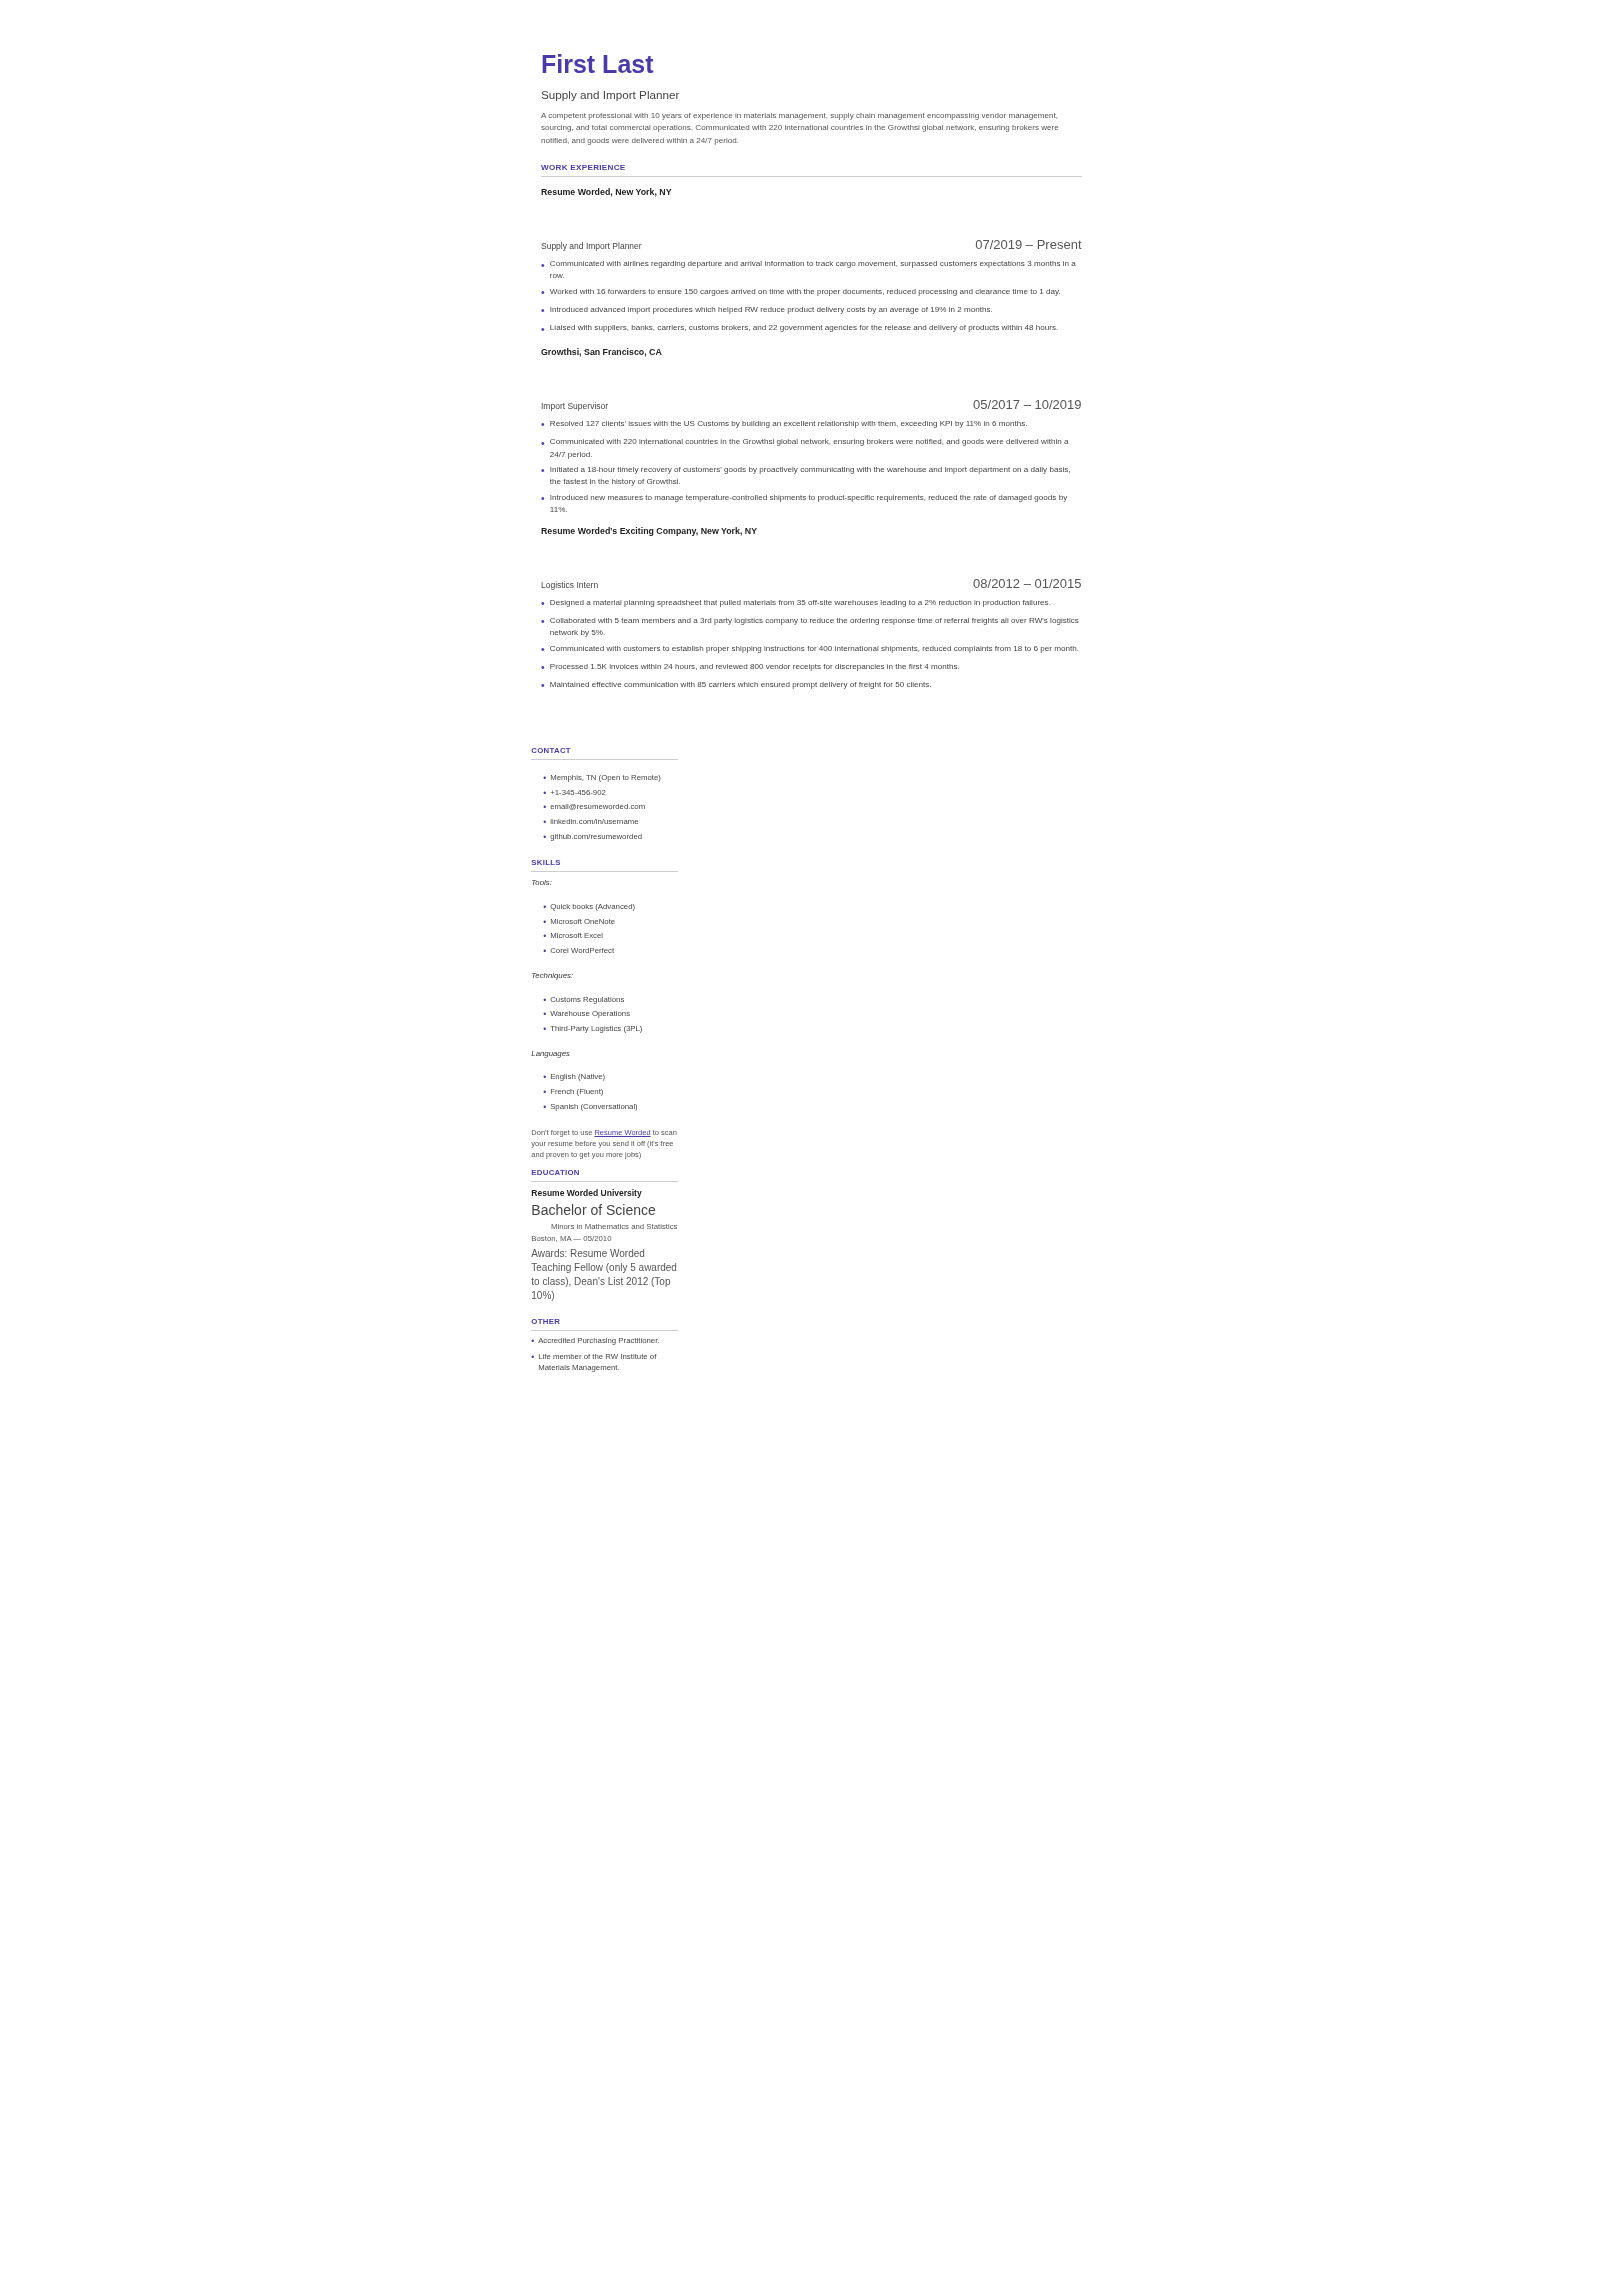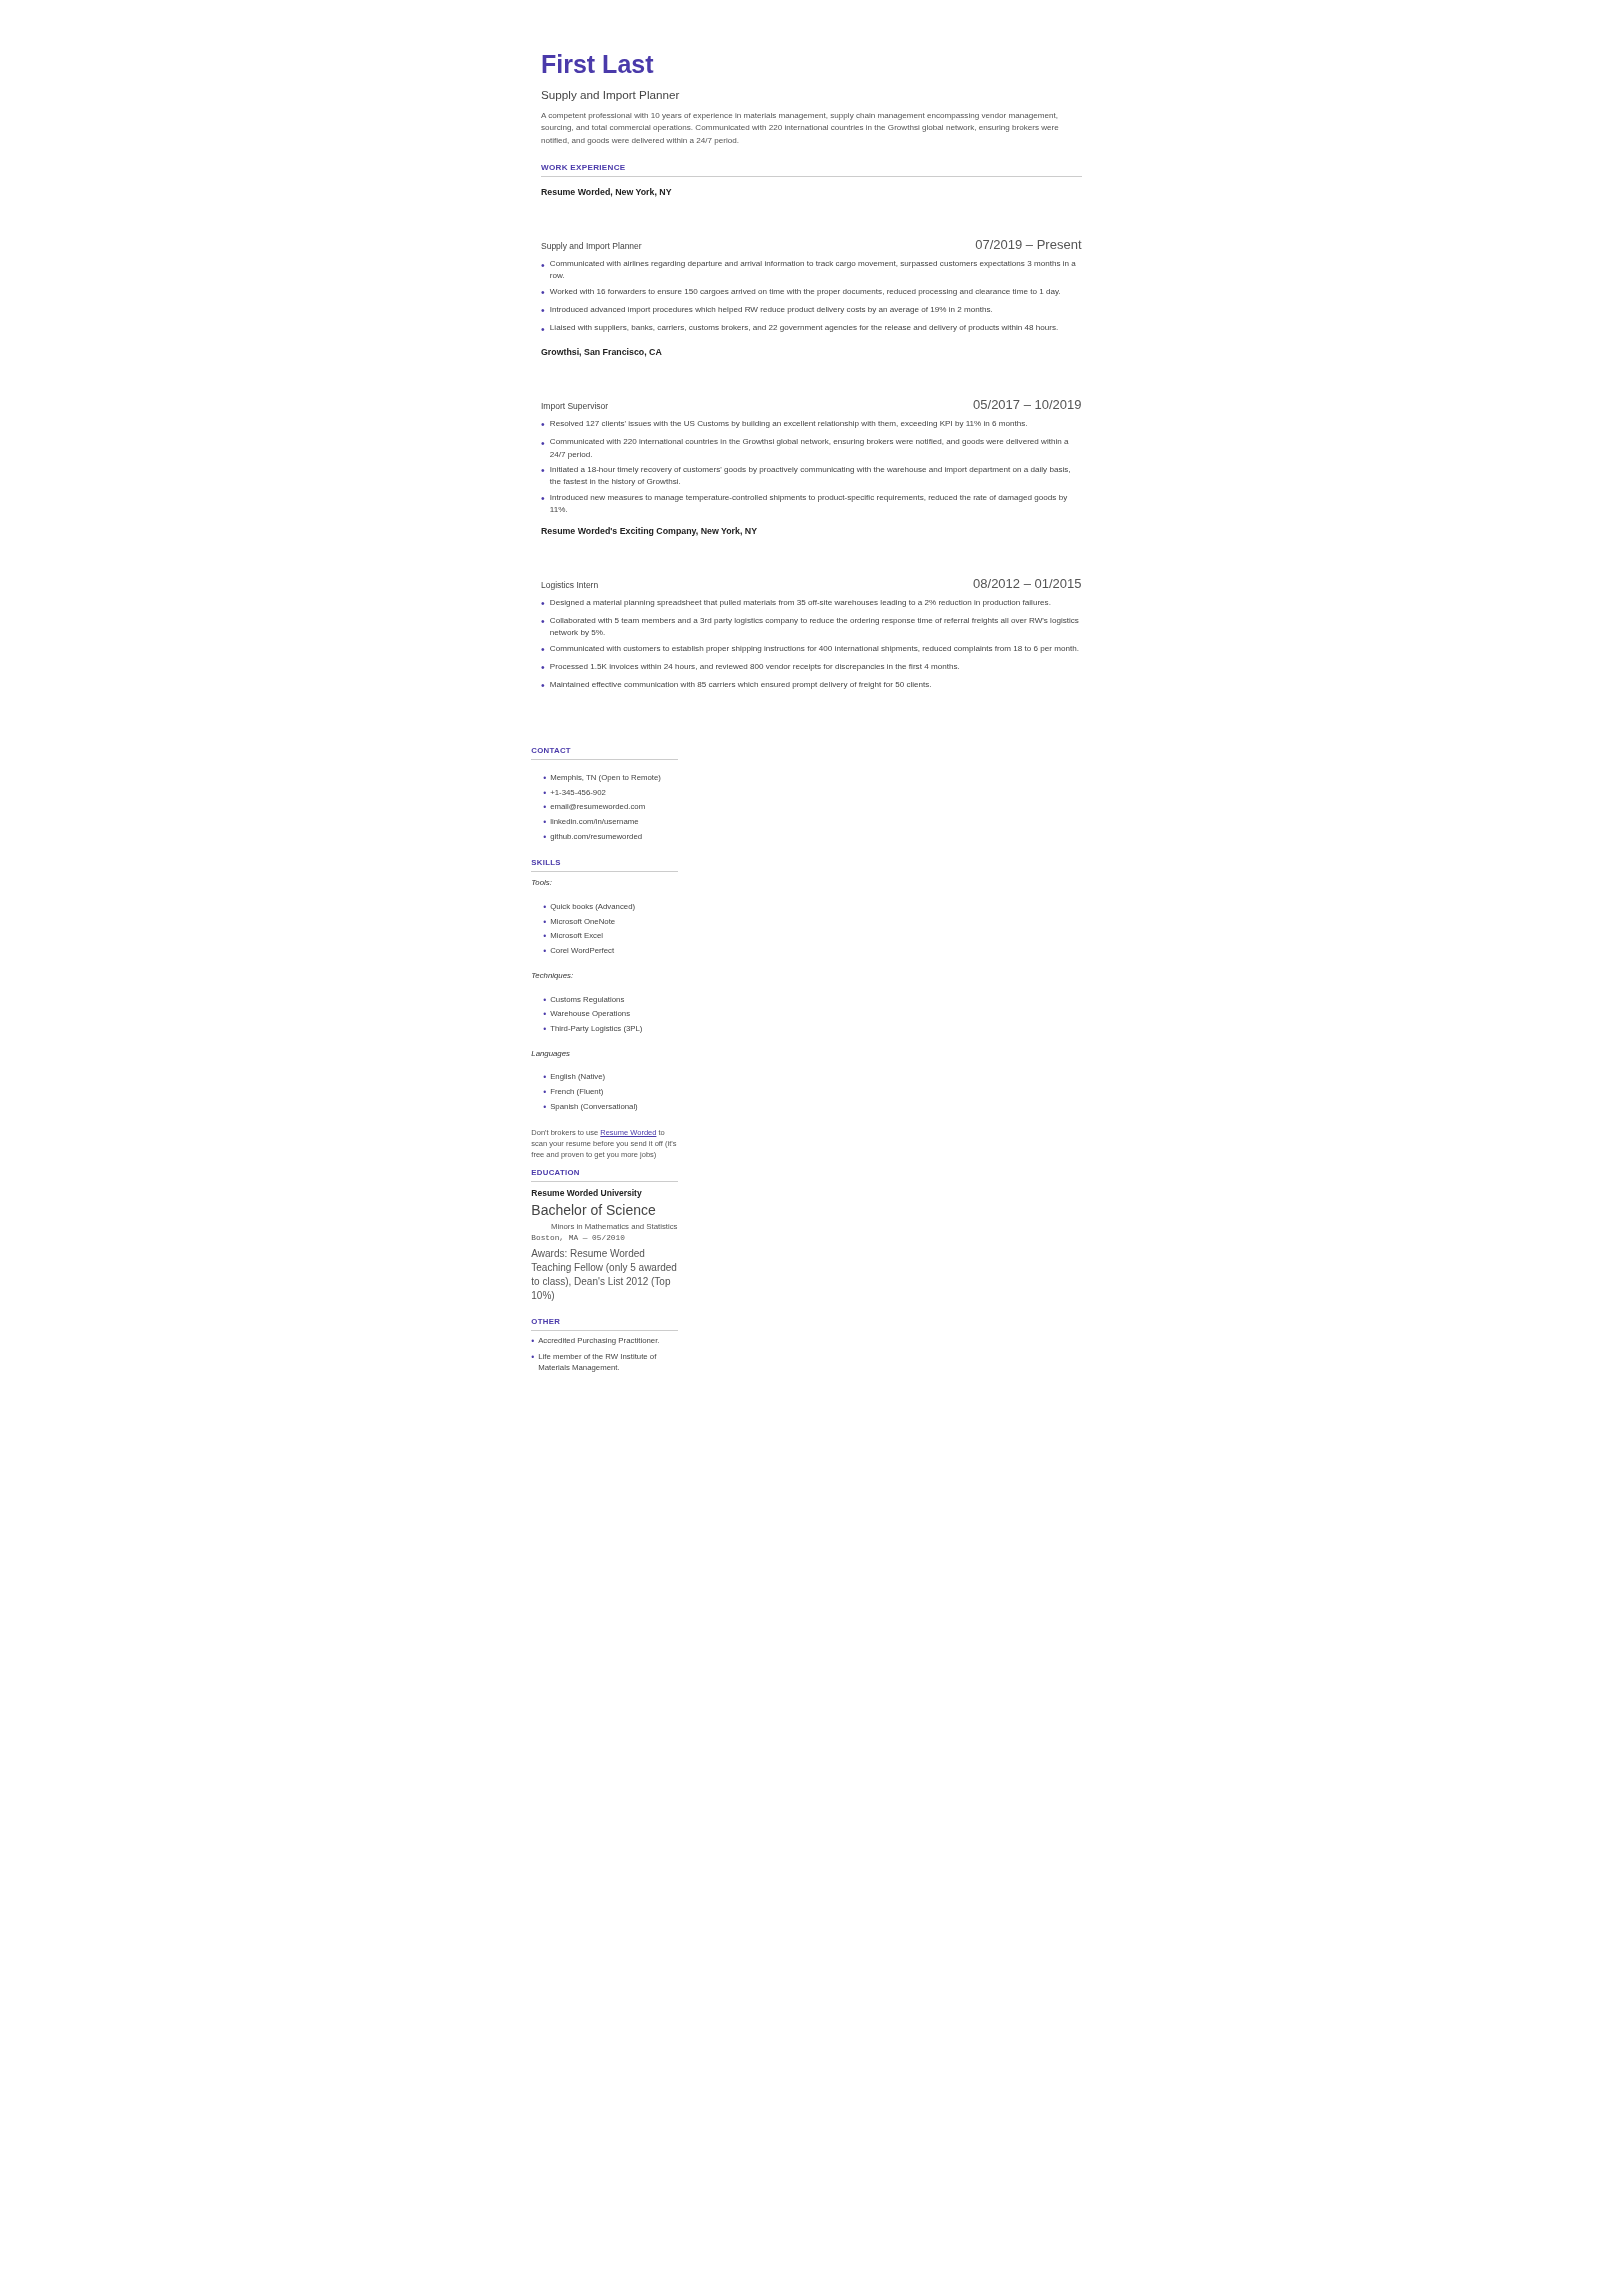--- a/index.html
+++ b/index.html
@@ -166,21 +166,20 @@
       color: #444;
     }
     .edu-minor {
       font-size: 7.8px;
       color: #555;
       text-align: right;
     }
     .edu-location {
       font-size: 7.8px;
       color: #555;
-      font-family: Liberation Mono, monospace;
     }
     .edu-awards {
       font-size: 10px;
       color: #555;
       margin-top: 2px;
       line-height: 1.4;
     }
     .other-list {
       list-style: none;
       padding: 0;
@@ -357,21 +356,21 @@
         <li>
             <span>French (Fluent)</span>
           </li>
         <li>
             <span>Spanish (Conversational)</span>
           </li>
       </ul>
     </div>
 
     <div class="promo-box">
-      <span>Don't brokers to use </span><a href="#">Resume Worded</a><span> to scan your resume before you send it off (it's free and proven to get you more jobs)</span>
+      <span>Don't forget to use </span><a href="#">Resume Worded</a><span> to scan your resume before you send it off (it's free and proven to get you more jobs)</span>
     </div>
 
     <div class="right-section">
       <div class="right-section-title">EDUCATION</div>
       <div class="edu-company">Resume Worded University</div>
       <div class="edu-degree">Bachelor of Science</div>
       <div class="edu-minor">Minors in Mathematics and Statistics</div>
       <div class="edu-location">Boston, MA — 05/2010</div>
       <div class="edu-awards">Awards: Resume Worded Teaching Fellow (only 5 awarded to class), Dean's List 2012 (Top 10%)</div>
     </div>

